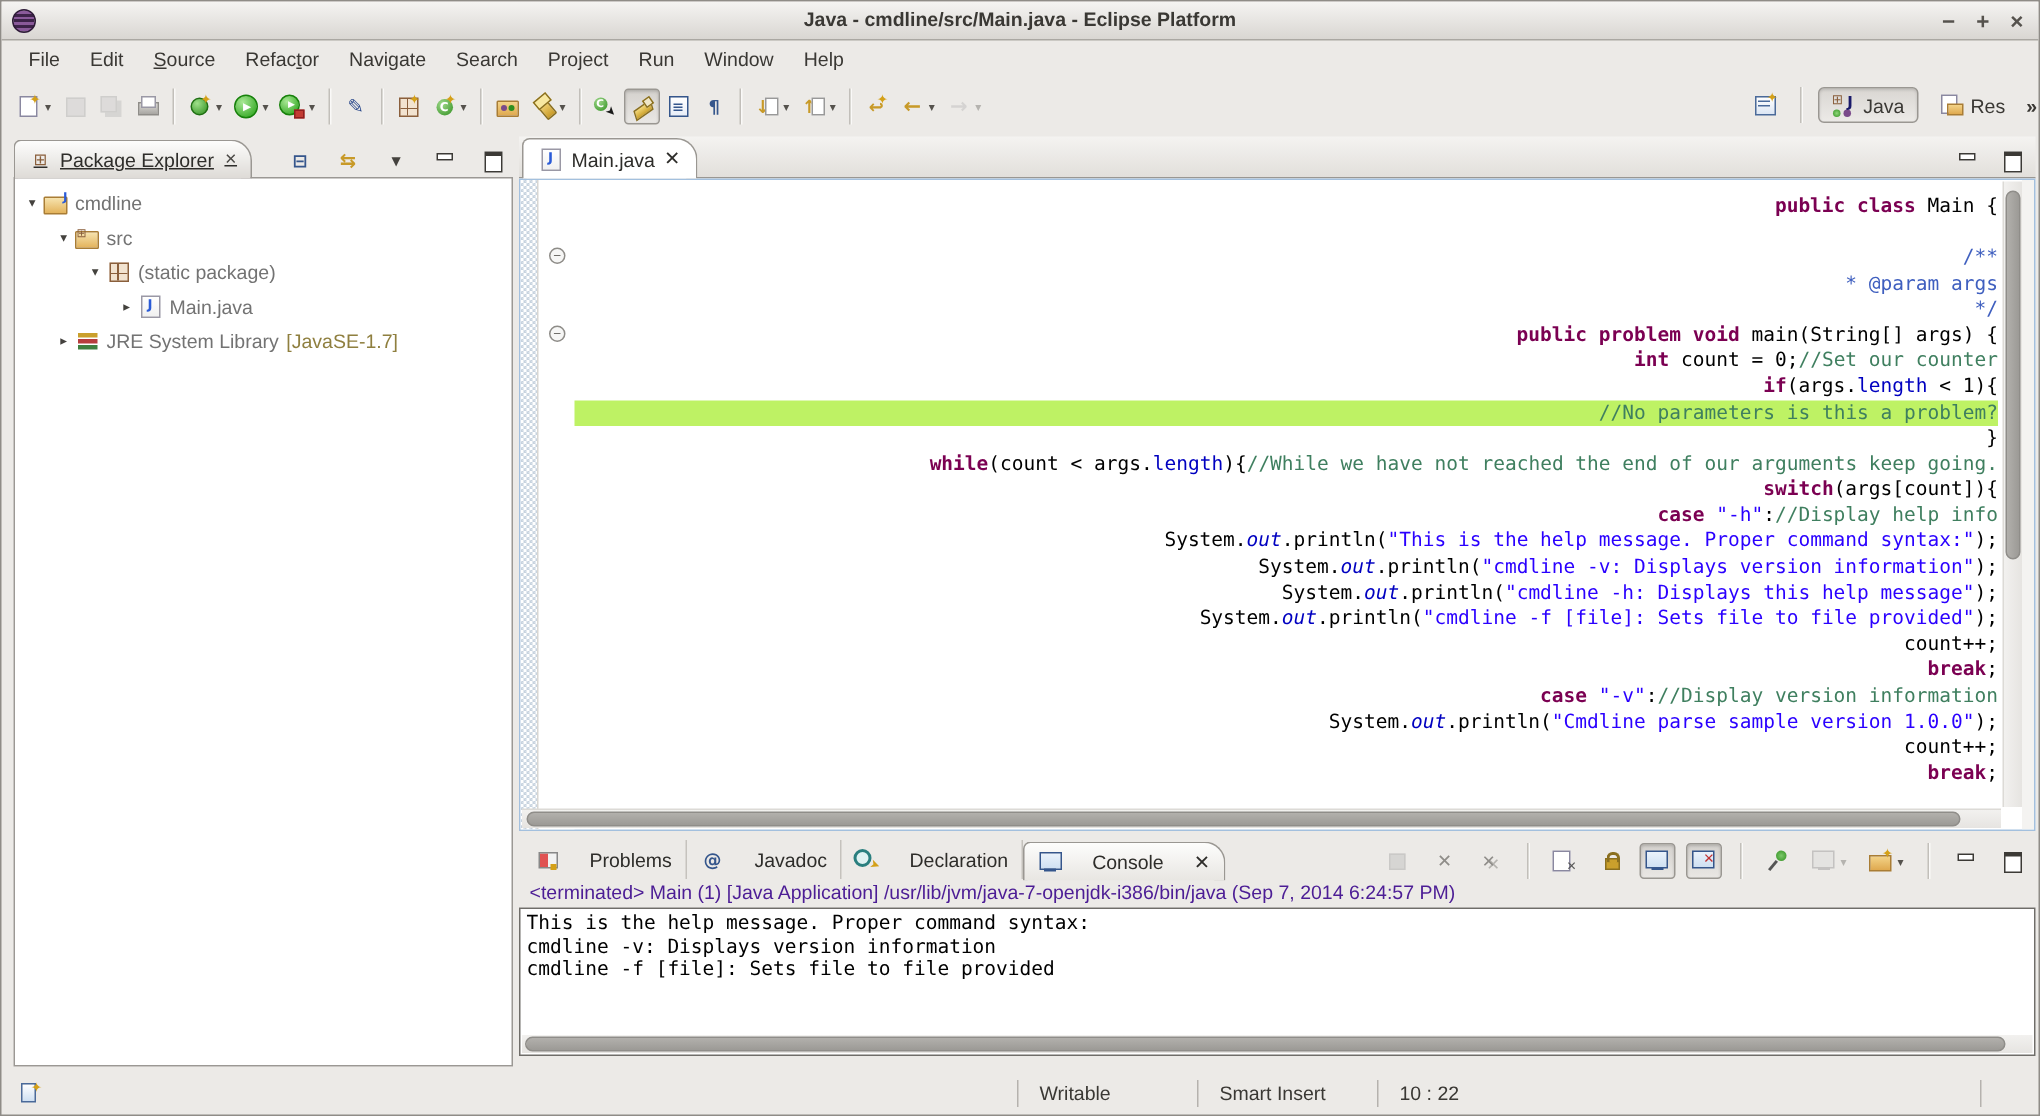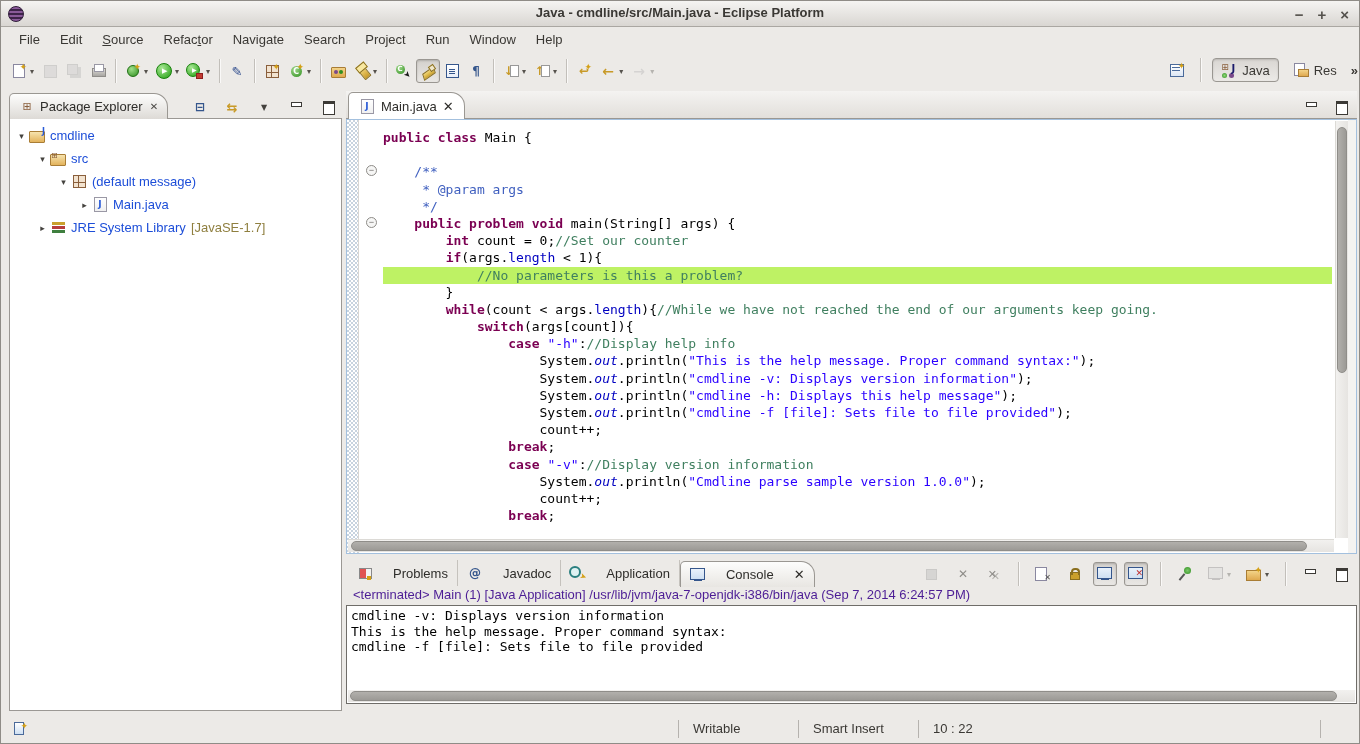--- a/index.html
+++ b/index.html
@@ -129,44 +129,44 @@
   .i-display-console::after { content:""; position:absolute; bottom:2px; left:4px; width:8px; height:2px; background:#8b8985; }
   .i-open-console::before { content:""; width:13px; height:9px; background:linear-gradient(#f3d388,#dfa94f); border:1px solid #a97d35; margin-top:2px; }
   .i-open-console .sub::before { content:"✦"; color:#d4a017; font-size:9px; position:absolute; right:-8px; top:-9px; }
   .i-fastview::before { content:""; width:8px; height:11px; border:1px solid #4a6a9a; background:linear-gradient(#fff,#cfe0f2); }
   .i-fastview .sub::before { content:"✦"; color:#d4a017; font-size:9px; position:absolute; right:-9px; top:-8px; }
 
   
   .pe-view { position:absolute; left:8px; top:91px; width:333px; height:619px; }
   .view-tabrow { position:relative; height:27px; display:flex; align-items:flex-end; }
   .vtab { display:flex; align-items:center; gap:5px; height:26px; padding:0 9px; background:linear-gradient(#fdfdfc,#dddad6);
-    border:1px solid #9a9792; border-bottom:none; border-radius:5px 14px 0 0; position:relative; z-index:2; white-space:nowrap; }
+    border:1px solid #9a9792; border-bottom:none; border-radius:5px 14px 0 0; position:relative; z-index:2; white-space:nowrap;text-decoration:underline; }
   .vtab .tab-close { font-size:10px; font-weight:bold; color:#4a4845; margin-left:2px; }
   .view-toolbar { position:absolute; right:2px; top:3px; display:flex; align-items:center; gap:8px; }
   .pe-content { position:absolute; left:0; right:0; top:26px; bottom:0; background:#fff; border:1px solid #9b9894; padding-top:5px; }
   .pe-row { display:flex; align-items:center; height:23px; white-space:nowrap; }
   .pe-exp { width:15px; text-align:center; font-size:9px; color:#44423e; flex:none; }
-  .pe-label { margin-left:5px; color:#1d4ed8; }
+  .pe-label { margin-left:5px; color:#737373; }
   .pe-suffix { margin-left:5px; color:#8f7f3f; }
 
   .editor-stack { position:absolute; left:345px; top:90px; width:1011px; height:463px; }
   .etabrow { position:relative; height:28px; background:linear-gradient(#f4f3f1,#e2dfdb); border-bottom:1px solid #9a9792; display:flex; align-items:flex-end; padding-left:2px; }
   .etab { display:flex; align-items:center; gap:6px; height:27px; padding:0 10px; background:#fff;
     border:1px solid #9a9792; border-bottom:none; border-radius:5px 14px 0 0; margin-bottom:-1px; z-index:2; }
   .estack-controls { position:absolute; right:4px; top:4px; display:flex; gap:6px; }
   .editor-content { position:absolute; left:0; right:0; top:28px; bottom:0; background:#fff; border:1px solid #a3c0de; overflow:hidden; }
   .hatch-ruler { position:absolute; left:0; top:0; bottom:0; width:12px; background-color:#fff;
     background-image:linear-gradient(45deg,#c7d3df 25%,transparent 25%,transparent 75%,#c7d3df 75%),
                      linear-gradient(45deg,#c7d3df 25%,transparent 25%,transparent 75%,#c7d3df 75%);
     background-size:4px 4px; background-position:0 0,2px 2px; border-right:1px solid #d8d6d2; }
   .fold-gutter { position:absolute; left:13px; top:0; bottom:0; width:23px; background:#fff; }
   .fold-marker { position:absolute; left:6px; width:11px; height:11px; border:1px solid #8e8c88; border-radius:50%;
     background:#f6f6f5; color:#6a6864; font-size:9px; line-height:9px; text-align:center; }
   .code-lines { position:absolute; left:36px; top:0; right:24px; bottom:14px; padding-top:9px;
-    font-family:"DejaVu Sans Mono",monospace; font-size:13px; overflow:hidden; }
+    font-family:"DejaVu Sans Mono",monospace; font-size:13px; overflow:hidden;text-align:right; }
   .cl { height:17.2px; line-height:17.2px; white-space:pre; }
   .cl.hl { background:#bef264; margin-left:-24px; padding-left:24px; }
   .t-kw{color:#7b0052;font-weight:bold} .t-doc{color:#3f5fbf} .t-com{color:#3f7f5f}
   .t-str{color:#2a00ff} .t-fld{color:#0000c0} .t-sfld{color:#0000c0;font-style:italic} .t-pl{color:#000}
 
   .vscroll { position:absolute; right:8px; top:1px; bottom:15px; width:13px; background:linear-gradient(90deg,#f2f1ef,#e6e4e1); border-left:1px solid #dcdad6; }
   .vscroll .thumb { position:absolute; left:1px; right:1px; top:6px; height:246px; background:linear-gradient(90deg,#b2b0ac,#9c9a96); border-radius:6px; border:1px solid #8f8d89; }
   .overview-ruler { position:absolute; right:0; top:0; bottom:0; width:8px; background:#f4f3f1; }
   .hscroll { position:absolute; left:1px; right:22px; bottom:1px; height:13px; background:linear-gradient(#f2f1ef,#e6e4e1); border-top:1px solid #dcdad6; }
   .hscroll .thumb { position:absolute; top:1px; bottom:1px; left:3px; width:97%; background:linear-gradient(#b2b0ac,#9c9a96); border-radius:6px; border:1px solid #8f8d89; }
@@ -430,21 +430,21 @@
           <span class="icon i-source-folder">
             <b class="sub"></b>
           </span>
           <span class="pe-label">src</span>
         </div>
         <div class="pe-row" style="padding-left: 46px;">
           <span class="pe-exp">▾</span>
           <span class="icon i-package">
             <b class="sub"></b>
           </span>
-          <span class="pe-label">(default message)</span>
+          <span class="pe-label">(static package)</span>
         </div>
         <div class="pe-row" style="padding-left: 67px;">
           <span class="pe-exp">▸</span>
           <span class="icon i-java-file">
             <b class="sub"></b>
           </span>
           <span class="pe-label">Main.java</span>
         </div>
         <div class="pe-row" style="padding-left: 25px;">
           <span class="pe-exp">▸</span>
@@ -529,21 +529,21 @@
         <div class="ctab">
           <span class="icon i-javadoc">
             <b class="sub"></b>
           </span>
           <span>Javadoc</span>
         </div>
         <div class="ctab">
           <span class="icon i-declaration">
             <b class="sub"></b>
           </span>
-          <span>Application</span>
+          <span>Declaration</span>
         </div>
         <div class="ctab active">
           <span class="icon i-console-monitor">
             <b class="sub"></b>
           </span>
           <span>Console</span>
           <span class="tab-close">✕</span>
         </div>
       </div>
     <div class="console-toolbar" id="console-toolbar">
@@ -609,22 +609,22 @@
         </span>
         <span class="tbtn">
           <span class="icon i-maximize-view">
             <b class="sub"></b>
           </span>
         </span>
       </div>
     <div class="console-status">&lt;terminated&gt; Main (1) [Java Application] /usr/lib/jvm/java-7-openjdk-i386/bin/java (Sep 7, 2014 6:24:57 PM)</div>
     <div class="console-box">
       <div class="console-lines" id="console-lines">
+          <div>This is the help message. Proper command syntax:</div>
           <div>cmdline -v: Displays version information</div>
-          <div>This is the help message. Proper command syntax:</div>
           <div>cmdline -f [file]: Sets file to file provided</div>
         </div>
       <div class="console-hscroll">
           <div class="thumb"></div>
         </div>
     </div>
   </div>
 
   <div class="statusbar" id="statusbar">
     <span class="fastview">

